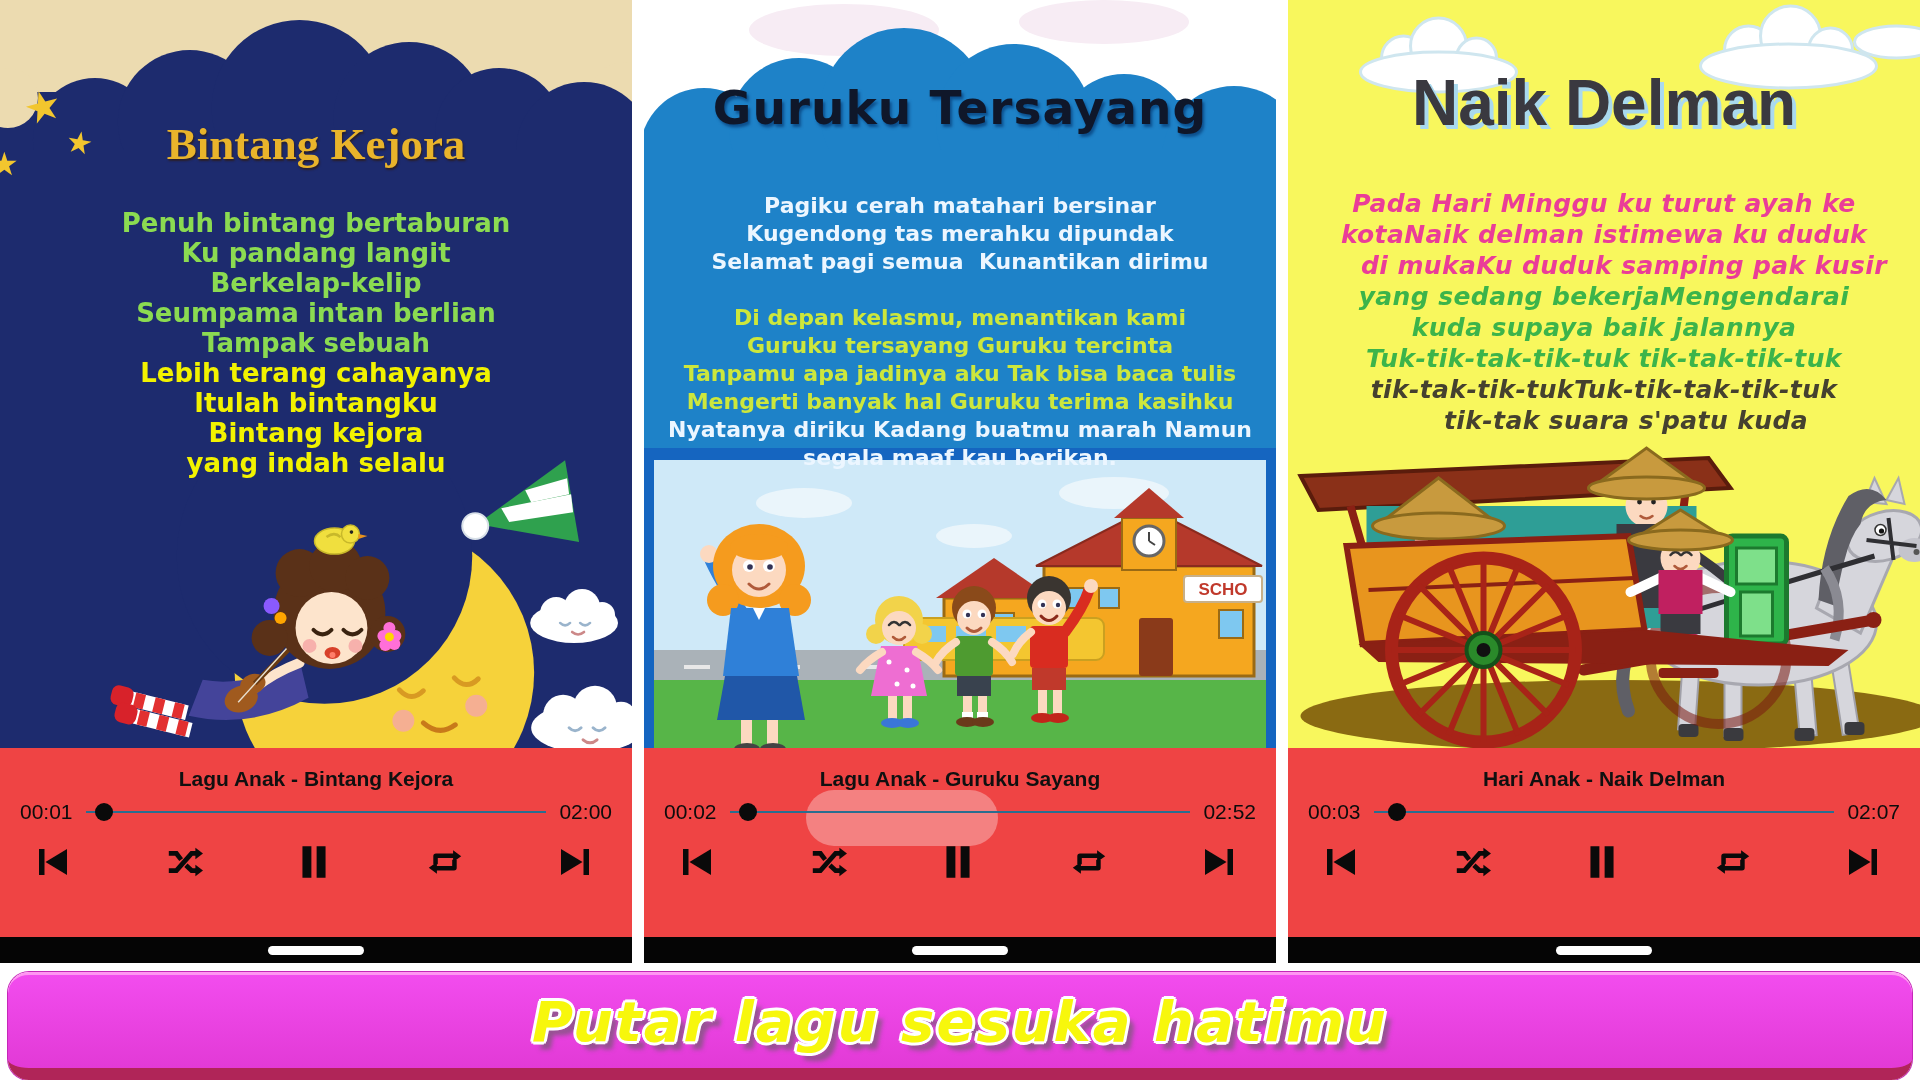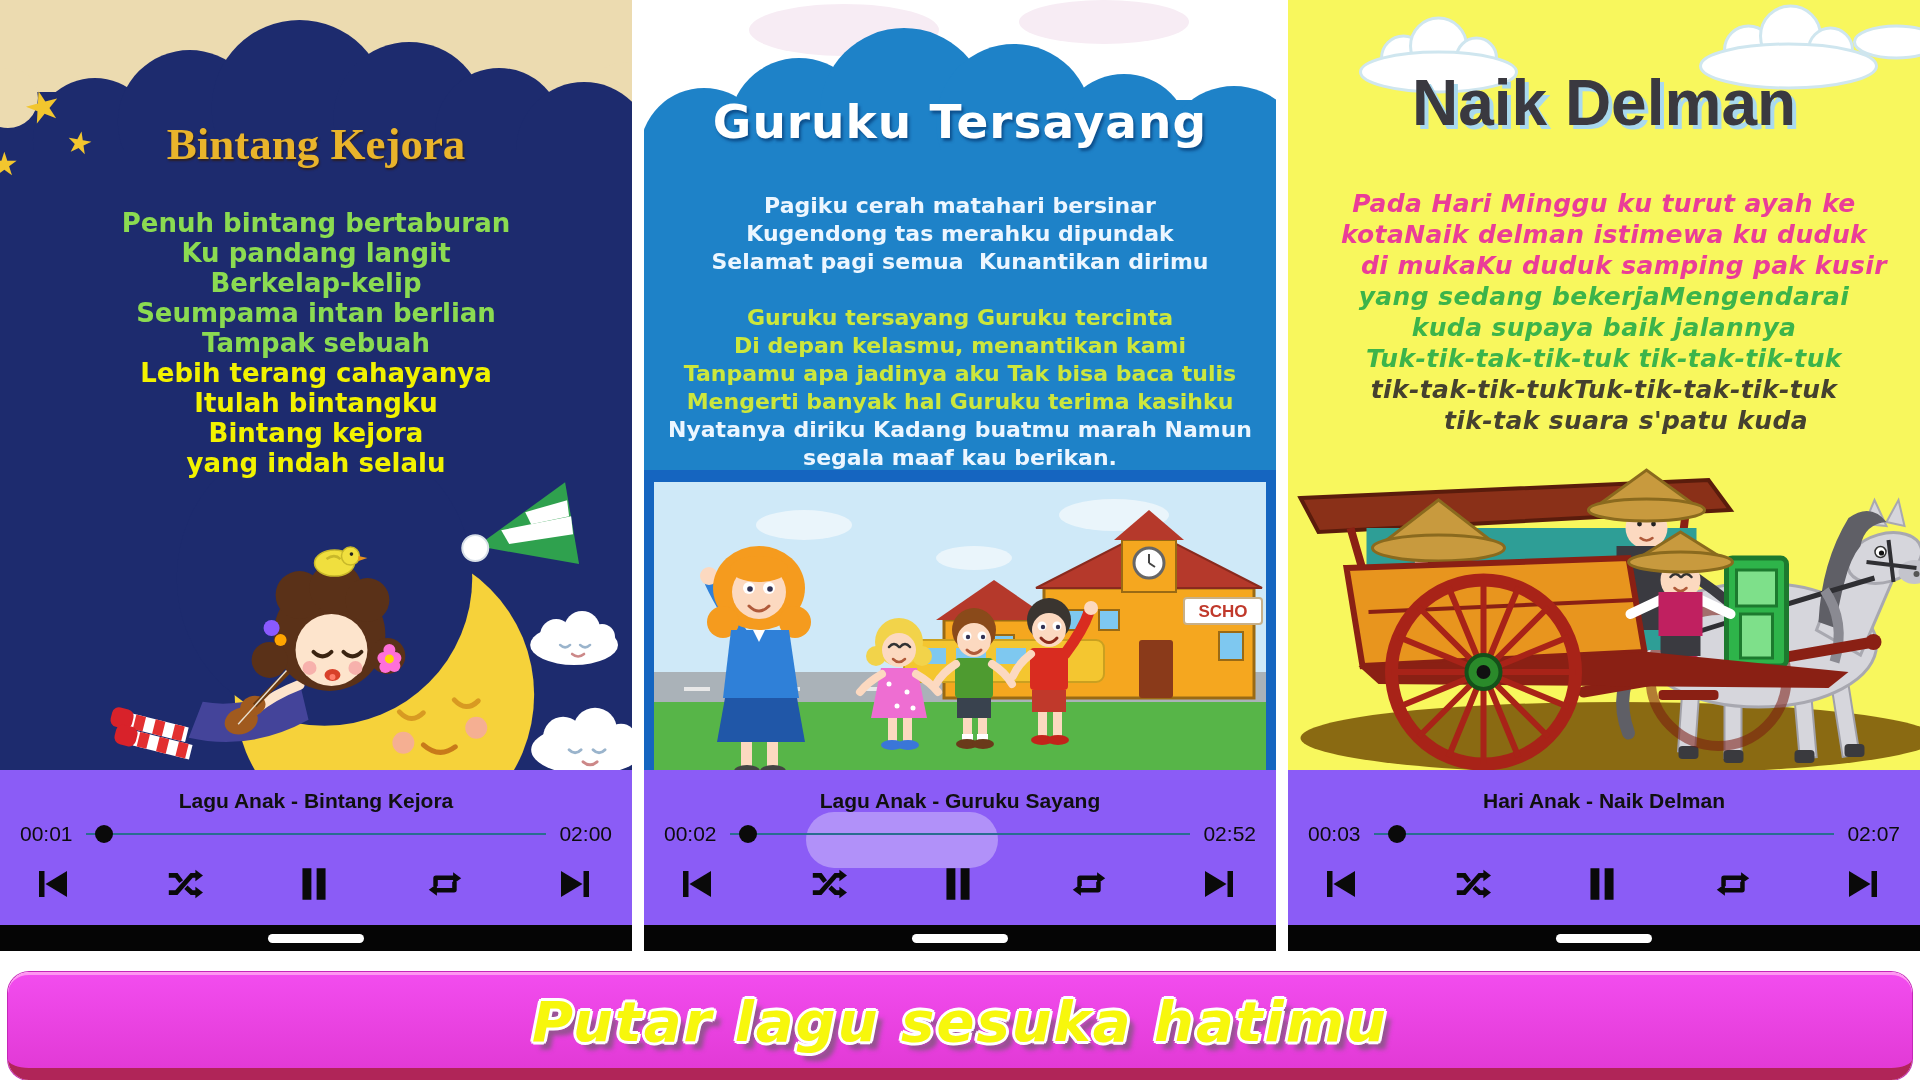--- a/index.html
+++ b/index.html
@@ -6,30 +6,30 @@
   body{width:1920px;height:1080px;background:#fff;font-family:"DejaVu Sans",sans-serif;position:relative;}
   .panels{display:flex;gap:12px;height:963px;background:#fff;}
   .panel{flex:1;display:flex;flex-direction:column;min-width:0;}
   .artwork{height:770px;position:relative;overflow:hidden;}
   #p1 .artwork{background:#1d2b6e;}
   #p2 .artwork{background:#1e82c8;}
   #p3 .artwork{background:#f8f75d;}
   .topdec{position:absolute;top:0;left:0;width:100%;height:150px;display:block;}
   .art-title{position:absolute;width:100%;text-align:center;z-index:3;}
   #p1 .art-title{top:118px;font-family:"Liberation Serif",serif;font-weight:700;font-size:45px;color:#e9b42b;text-shadow:1px 2px 2px rgba(50,25,0,.65);}
-  #p2 .art-title{top:94px;font-weight:800;font-size:47px;color:#ffffff;letter-spacing:1px;text-shadow:2px 3px 3px rgba(0,45,100,.6);}
+  #p2 .art-title{top:80px;font-weight:800;font-size:47px;color:#0f172a;letter-spacing:1px;text-shadow:2px 3px 3px rgba(0,45,100,.6);}
   #p3 .art-title{top:66px;font-family:"Liberation Sans",sans-serif;font-weight:800;font-size:64px;color:#3a3940;text-shadow:4px 4px 0 #a9d9ee;}
   .lyrics{position:absolute;width:100%;text-align:center;z-index:3;}
   #p1 .lyrics{top:208px;font-weight:700;font-size:26px;line-height:30px;}
   #p2 .lyrics{top:192px;font-weight:600;font-size:22px;line-height:28px;}
   #p3 .lyrics{top:188px;font-style:italic;font-weight:700;font-size:25px;line-height:31px;letter-spacing:.4px;}
   .lyric-line{white-space:pre;}
   .star{position:absolute;color:#f2c62e;z-index:2;line-height:1;}
   .scene{position:absolute;bottom:0;left:0;width:100%;display:block;z-index:1;}
-  .player{height:155px;background:#8b5cf6;position:relative;flex:none;}
+  .player{height:189px;background:#ef4444;position:relative;flex:none;}
   .song-title{padding-top:19px;text-align:center;font-family:"Liberation Sans",sans-serif;font-weight:600;font-size:21px;color:#101010;}
   .progress{position:absolute;top:52px;left:20px;right:20px;display:flex;align-items:center;gap:13px;}
   .time{font-family:"Liberation Sans",sans-serif;font-size:21px;font-weight:400;color:#0c0c0c;}
   .track{flex:1;height:20px;position:relative;cursor:pointer;}
   .track-line{position:absolute;top:9px;left:0;right:0;height:2px;background:#2a6d8f;}
   .thumb{position:absolute;top:1px;width:18px;height:18px;border-radius:50%;background:#0a0a0a;margin-left:-9px;}
   .toast{position:absolute;left:162px;top:42px;width:192px;height:56px;border-radius:28px;background:rgba(255,255,255,.33);}
   .controls{position:absolute;top:91px;left:30px;right:34px;display:flex;justify-content:space-between;align-items:center;}
   .ctrl{background:none;border:none;padding:0;margin:0;width:46px;height:46px;display:flex;align-items:center;justify-content:center;cursor:pointer;}
   .ctrl svg{display:block;}
@@ -227,22 +227,22 @@
           <circle cx="370" cy="122" r="78" fill="#1e82c8"></circle>
         <circle cx="480" cy="140" r="66" fill="#1e82c8"></circle>
           <circle cx="590" cy="158" r="72" fill="#1e82c8"></circle>
       </svg>
       <div class="art-title">Guruku Tersayang</div>
       <div class="lyrics">
           <div class="lyric-line" style="color: rgb(236, 246, 255);">Pagiku cerah matahari bersinar</div>
           <div class="lyric-line" style="color: rgb(236, 246, 255);">Kugendong tas merahku dipundak</div>
           <div class="lyric-line" style="color: rgb(236, 246, 255);">Selamat pagi semua  Kunantikan dirimu</div>
           <div class="lyric-line">&nbsp;</div>
+          <div class="lyric-line" style="color: rgb(205, 231, 60);">Di depan kelasmu, menantikan kami</div>
           <div class="lyric-line" style="color: rgb(205, 231, 60);">Guruku tersayang Guruku tercinta</div>
-          <div class="lyric-line" style="color: rgb(205, 231, 60);">Di depan kelasmu, menantikan kami</div>
           <div class="lyric-line" style="color: rgb(205, 231, 60);">Tanpamu apa jadinya aku Tak bisa baca tulis</div>
           <div class="lyric-line" style="color: rgb(205, 231, 60);">Mengerti banyak hal Guruku terima kasihku</div>
           <div class="lyric-line" style="color: rgb(236, 246, 255);">Nyatanya diriku Kadang buatmu marah Namun</div>
           <div class="lyric-line" style="color: rgb(236, 246, 255);">segala maaf kau berikan.</div>
         </div>
       <svg class="scene" viewBox="0 0 632 300" height="300">
         <rect width="632" height="300" fill="#1565c0"></rect>
         <rect x="10" y="12" width="612" height="288" fill="#cfe9f8"></rect>
         <ellipse cx="160" cy="55" rx="48" ry="15" fill="#eaf5fb"></ellipse>
           <ellipse cx="330" cy="88" rx="38" ry="12" fill="#eaf5fb"></ellipse>

